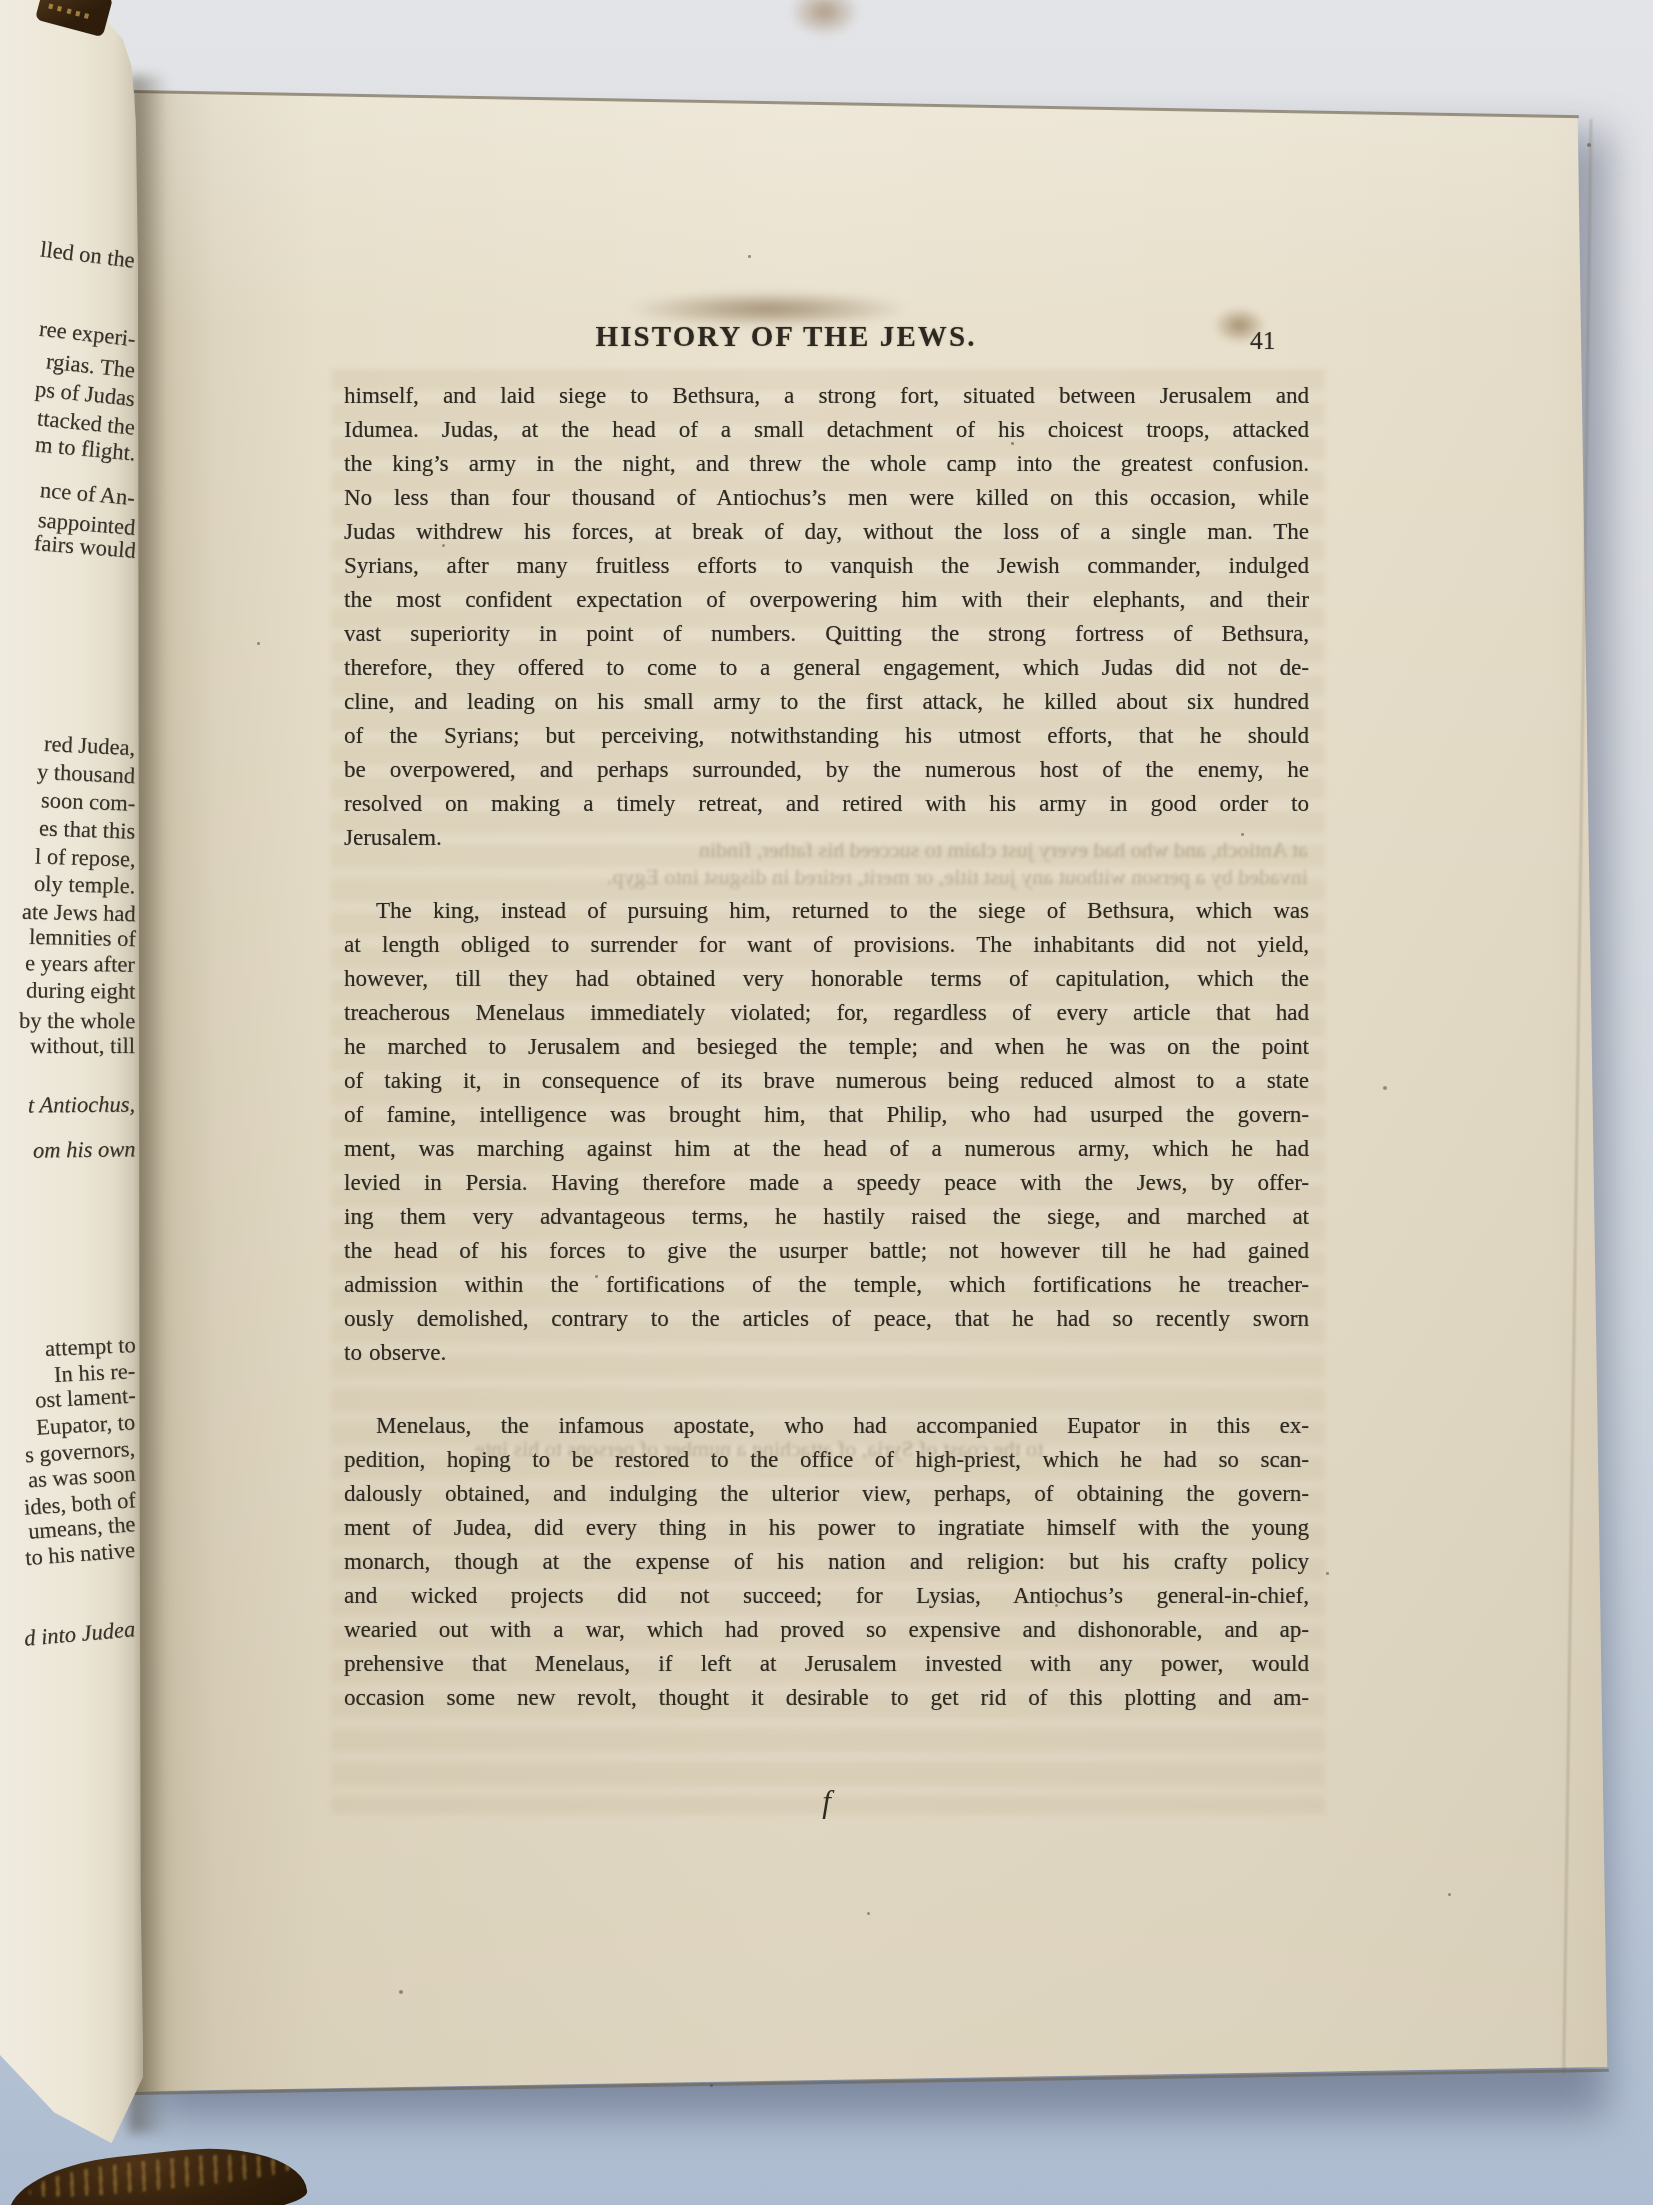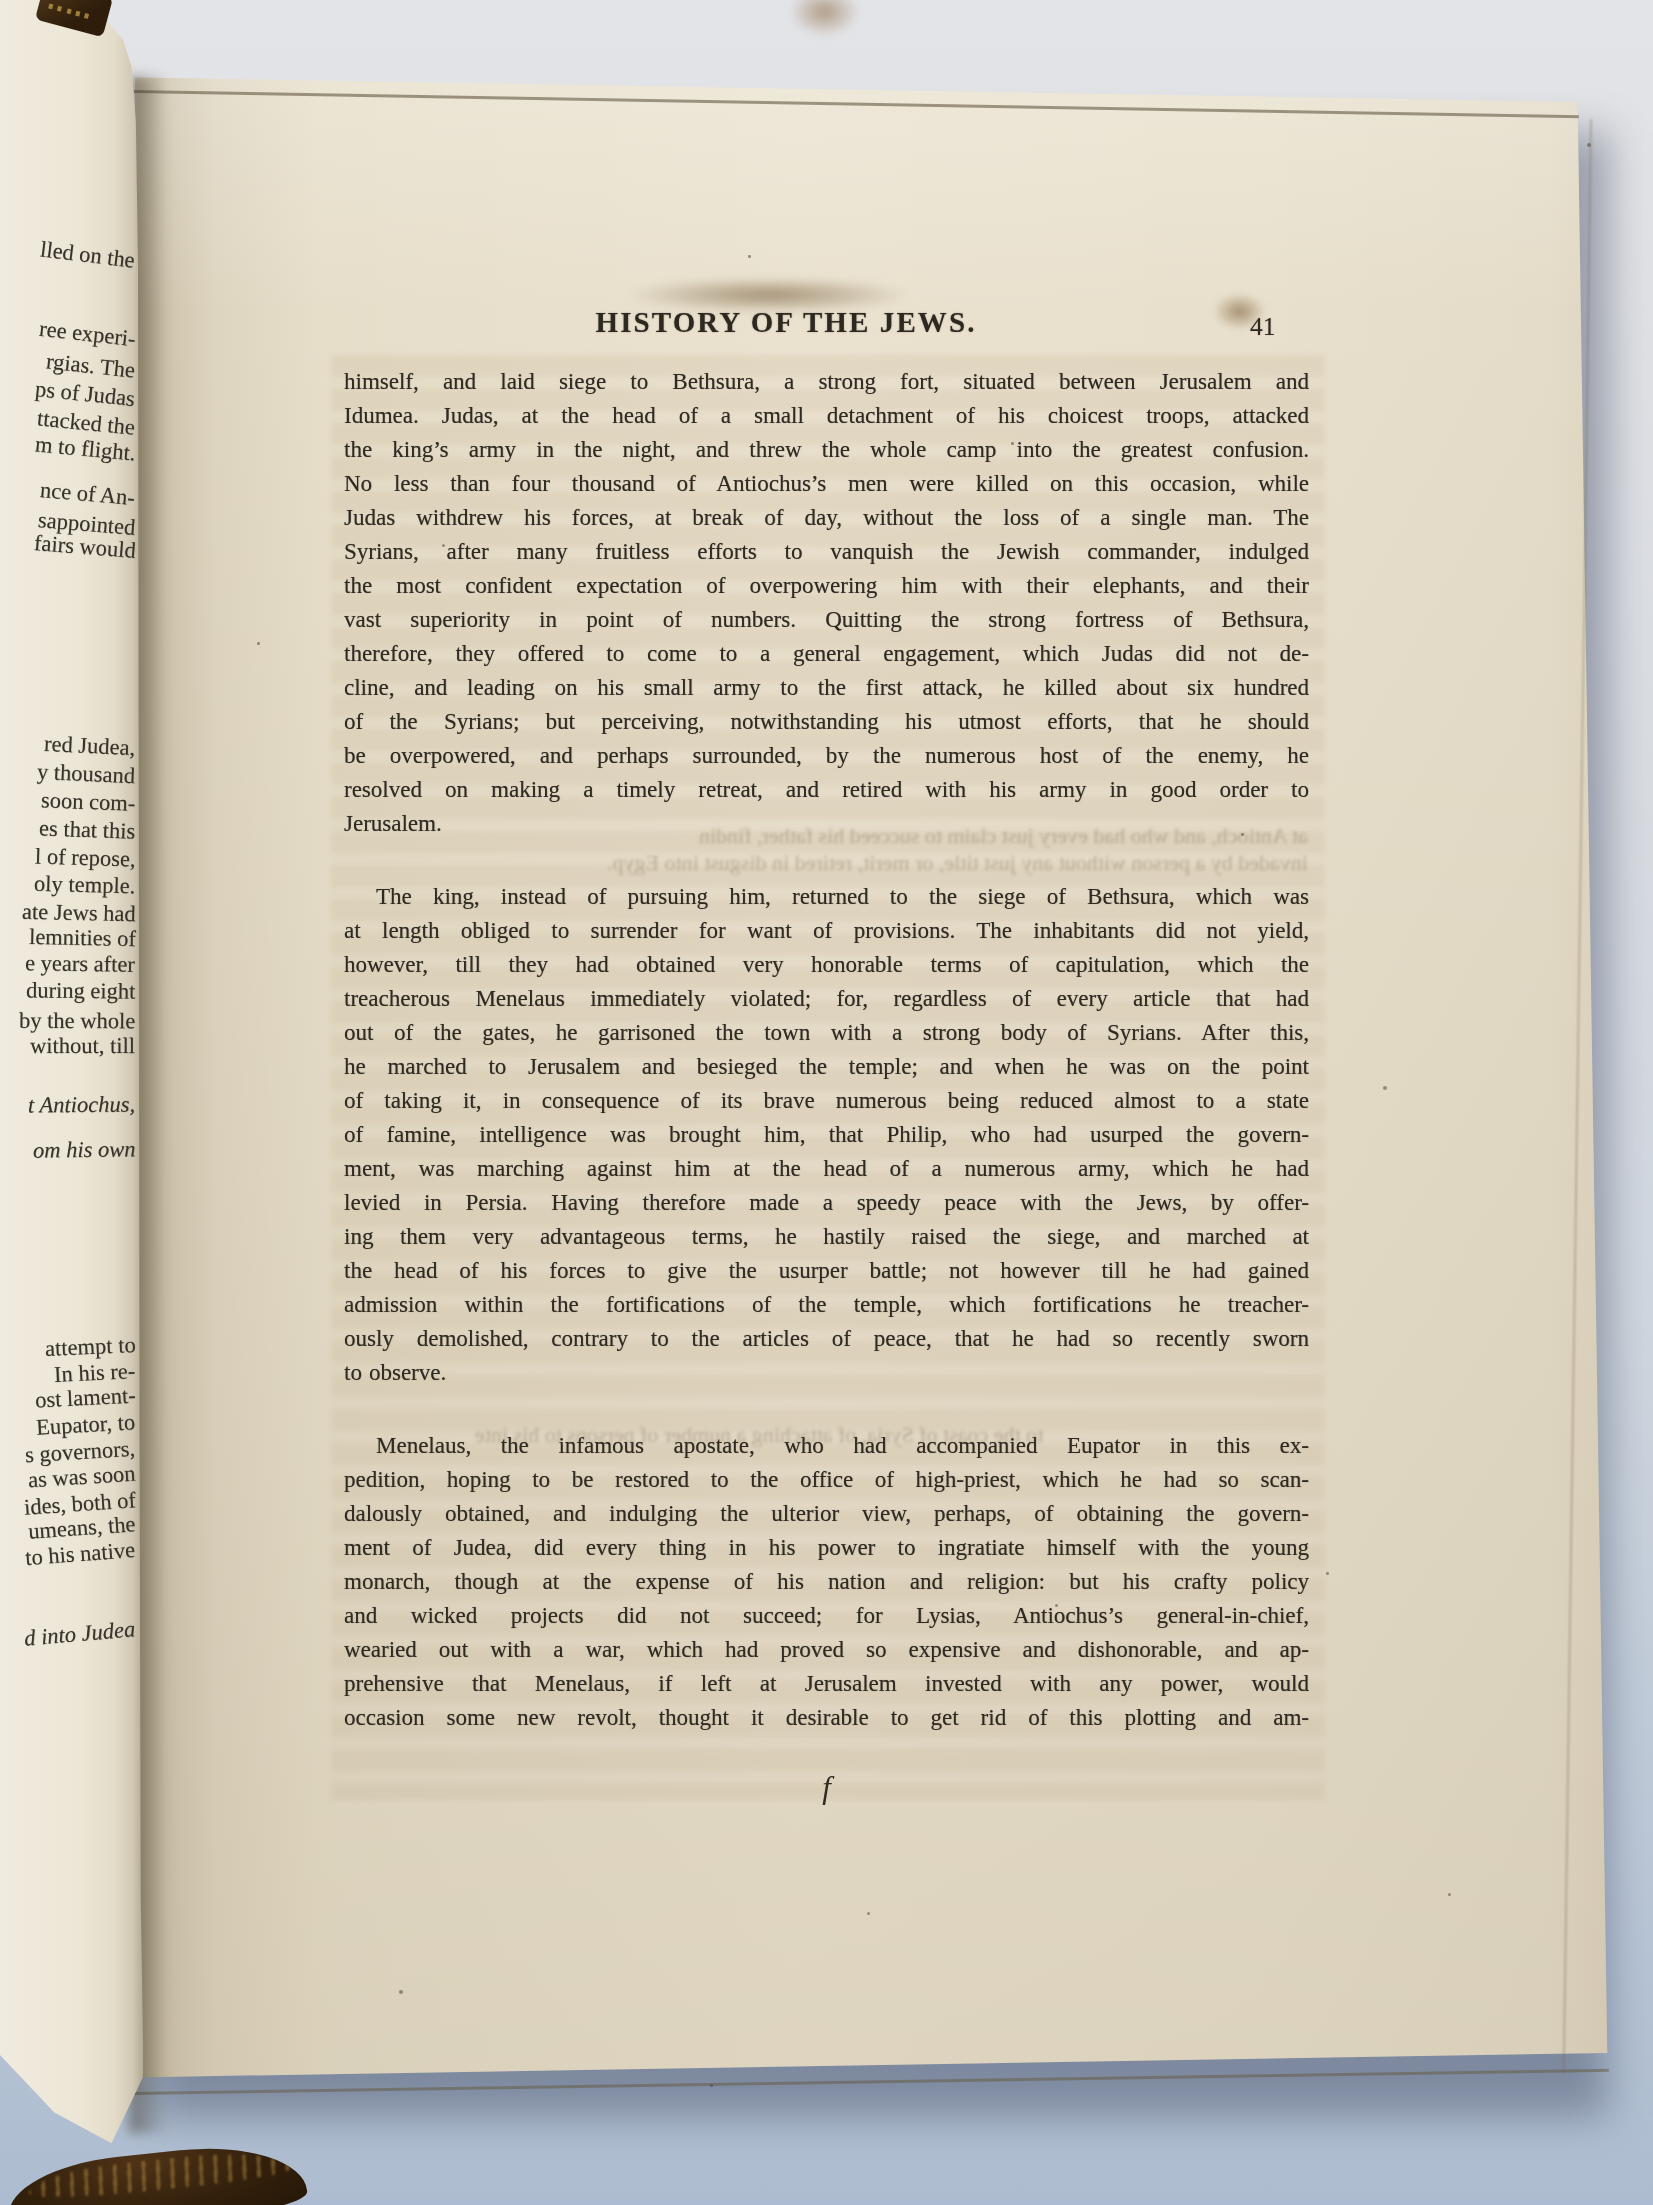--- a/index.html
+++ b/index.html
@@ -15,21 +15,21 @@
     border-radius:48% 52% 42% 58% / 85% 95% 30% 42%;transform:rotate(-6deg);}
   .cover-bottom::after{content:"";position:absolute;inset:6.8px 15.3px 34px 22px;border-radius:inherit;
     background:repeating-linear-gradient(94deg,rgba(196,156,74,.55) 0 3.4px,rgba(196,156,74,0) 3.4px 14.4px);
     filter:blur(0.8px);opacity:.8;}
   
   .spine-top{position:absolute;left:39px;top:-12px;width:70px;height:41px;z-index:6;
     background:linear-gradient(135deg,#53391b,#2e1d0b 65%);border-radius:6.8px;transform:rotate(15deg);}
   .spine-top::after{content:"";position:absolute;left:10.2px;top:22px;width:44px;height:5.1px;
     background:repeating-linear-gradient(90deg,rgba(205,165,80,.7) 0 4.2px,transparent 4.2px 9.3px);filter:blur(0.6px);}
   
-  .page{position:absolute;left:127px;top:75px;width:1481px;height:2006px;z-index:3;
+  .page{position:absolute;left:127px;top:89px;width:1481px;height:2006px;z-index:3;
     background:linear-gradient(90deg,#b4a98f 0%,#cfc5ad 2.6%,#ded5c0 6%,#e6dec9 13%,#eae2cf 45%,#e8e0cc 76%,#e4dcc8 96%,#ded5c0 100%);
     clip-path:polygon(0.55% 0.12%,97.95% 1.35%,99.95% 98.6%,0.45% 99.82%);}
   .page::before{content:"";position:absolute;inset:0;pointer-events:none;
     background:linear-gradient(180deg,rgba(255,255,255,.22) 0%,rgba(255,255,255,0) 12%,rgba(122,102,70,.05) 55%,rgba(122,102,70,.11) 100%);}
   
   .text-bands{position:absolute;left:204px;top:280px;width:994px;height:1445px;pointer-events:none;
     background:repeating-linear-gradient(180deg,rgba(168,136,94,.11) 0 22px,rgba(168,136,94,.015) 22px 34px);
     filter:blur(2.5px);}
   .running-head{position:absolute;left:217px;top:231px;width:884px;text-align:center;
     font-weight:bold;font-size:29px;letter-spacing:2.1px;color:#2d2921;
@@ -103,21 +103,20 @@
           <div class="line">of the Syrians; but perceiving, notwithstanding his utmost efforts, that he should</div>
           <div class="line">be overpowered, and perhaps surrounded, by the numerous host of the enemy, he</div>
           <div class="line">resolved on making a timely retreat, and retired with his army in good order to</div>
           <div class="line short-last">Jerusalem.</div>
         </div>
         <div class="para indent">
           <div class="line">The king, instead of pursuing him, returned to the siege of Bethsura, which was</div>
           <div class="line">at length obliged to surrender for want of provisions.  The inhabitants did not yield,</div>
           <div class="line">however, till they had obtained very honorable terms of capitulation, which the</div>
           <div class="line">treacherous Menelaus immediately violated; for, regardless of every article that had</div>
-          <div class="line">out of the gates, he garrisoned the town with a strong body of Syrians.  After this,</div>
           <div class="line">he marched to Jerusalem and besieged the temple; and when he was on the point</div>
           <div class="line">of taking it, in consequence of its brave numerous being reduced almost to a state</div>
           <div class="line">of famine, intelligence was brought him, that Philip, who had usurped the govern-</div>
           <div class="line">ment, was marching against him at the head of a numerous army, which he had</div>
           <div class="line">levied in Persia.   Having therefore made a speedy peace with the Jews, by offer-</div>
           <div class="line">ing them very advantageous terms, he hastily raised the siege, and marched at</div>
           <div class="line">the head of his forces to give the usurper battle; not however till he had gained</div>
           <div class="line">admission within the fortifications of the temple, which fortifications he treacher-</div>
           <div class="line">ously demolished, contrary to the articles of peace, that he had so recently sworn</div>
           <div class="line short-last">to observe.</div>

